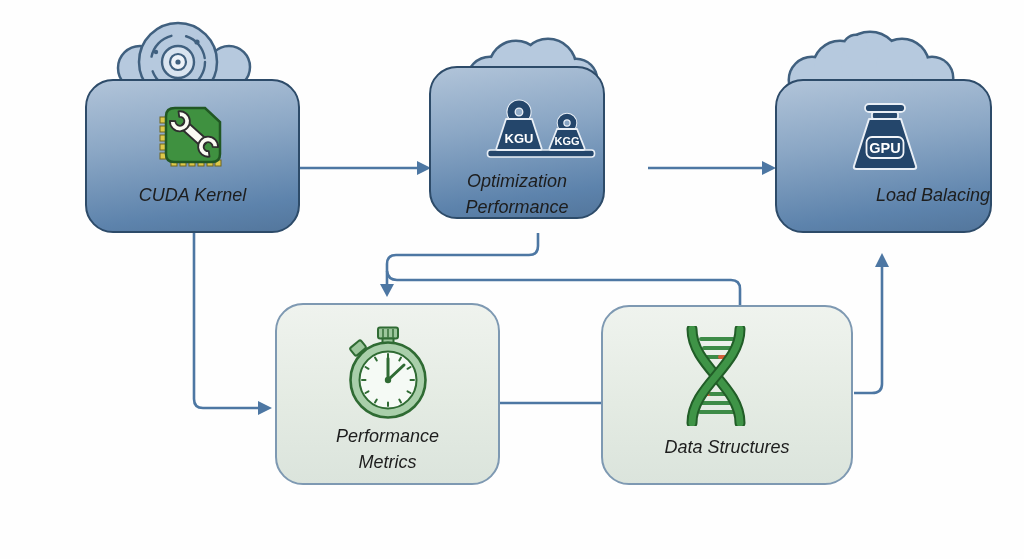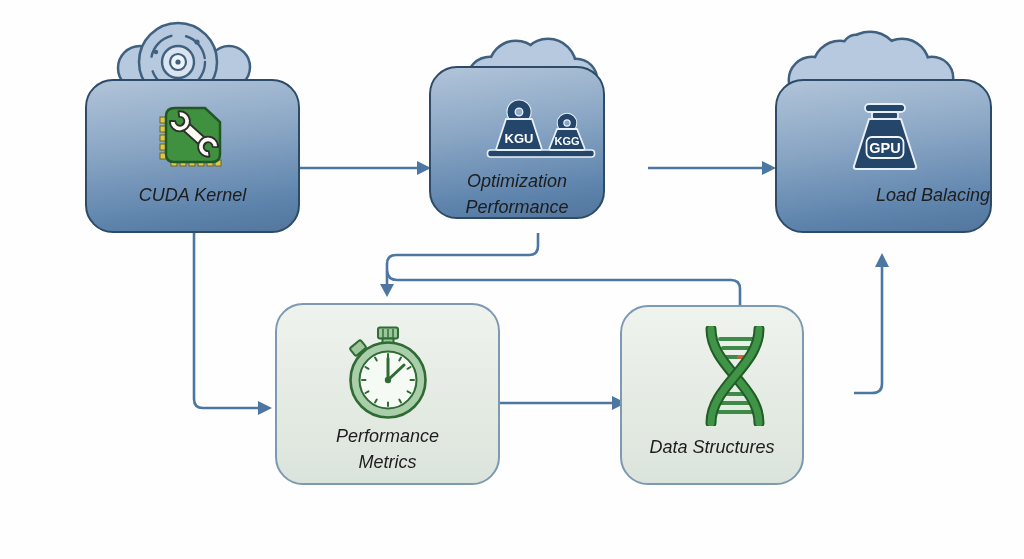--- a/index.html
+++ b/index.html
@@ -181,21 +181,21 @@
       <circle cx="51" cy="54" r="28.5" fill="#f5faf5" stroke="#2f6b33" stroke-width="2"></circle>
       <path d="M51,31.5 L51,28 M62.3,34.5 L64,31.5 M70.5,42.8 L73.5,41 M73.5,54 L77,54
                M70.5,65.3 L73.5,67 M62.3,73.5 L64,76.5 M51,76.5 L51,80 M39.8,73.5 L38,76.5
                M31.5,65.3 L28.5,67 M28.5,54 L25,54 M31.5,42.8 L28.5,41 M39.8,34.5 L38,31.5" stroke="#2f6b33" stroke-width="2" stroke-linecap="round"></path>
       <path d="M51,54 L51,32.5 M51,54 L67,39" stroke="#2f6b33" stroke-width="3" stroke-linecap="round"></path>
       <circle cx="51" cy="54" r="3.2" fill="#2f6b33"></circle>
     </svg>
     <div class="node-label" style="top:118px;left:32px;right:32px;">Performance Metrics</div>
   </div>
 
-  <div class="node node-bottom" style="left:620px;top:305px;width:184px;height:180px;">
+  <div class="node node-bottom" style="left:601px;top:305px;width:252px;height:180px;">
     <svg class="node-icon" style="left:73px;top:19px;" width="80" height="100" viewBox="0 0 80 100">
       <g stroke-width="4" stroke-linecap="round">
         <path d="M25,13 L57,13 M28,22 L56,22 M26,77 L56,77 M24,86 L58,86" stroke="#3d8b47"></path>
         <path d="M31,31 L44,31" stroke="#3d8b47"></path>
           <path d="M44,31 L53,31" stroke="#d2603a"></path>
         <path d="M25,68 L35,68" stroke="#d2603a"></path>
           <path d="M35,68 L50,68" stroke="#3d8b47"></path>
       </g>
       <g fill="none" stroke-linecap="round">
         <path d="M16,3 C16,40 64,60 64,97" stroke="#215d27" stroke-width="11"></path>

